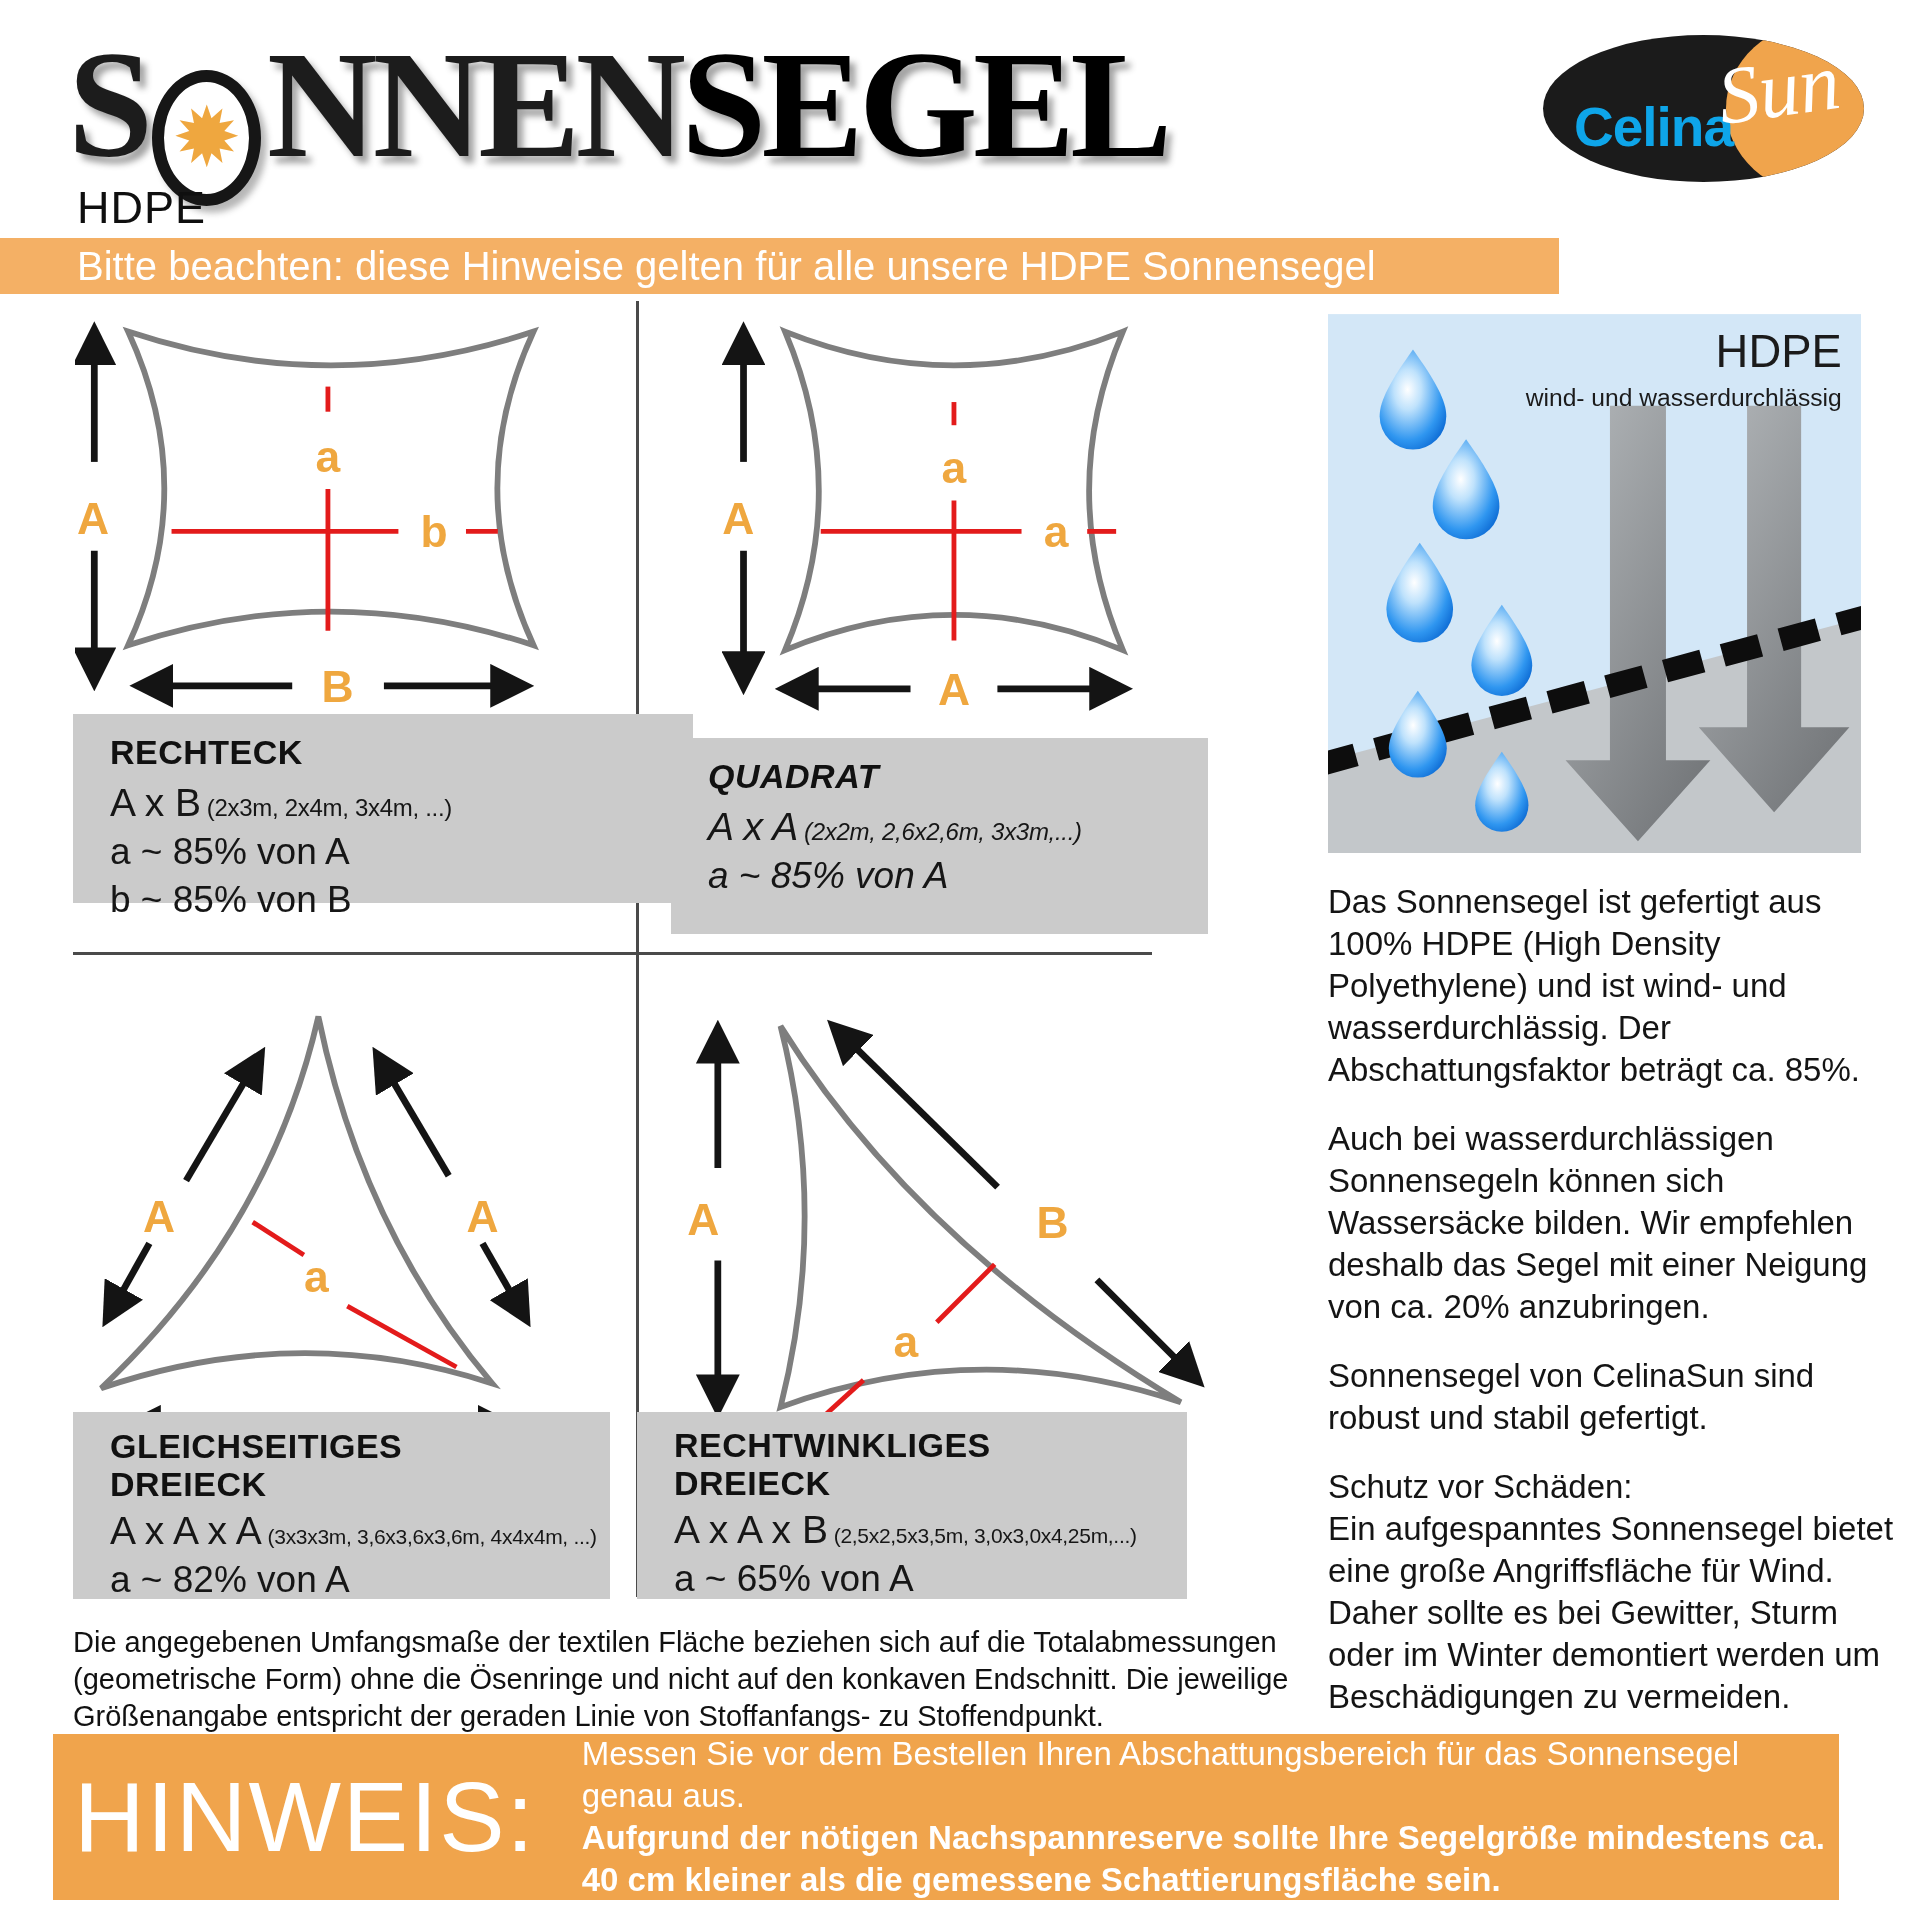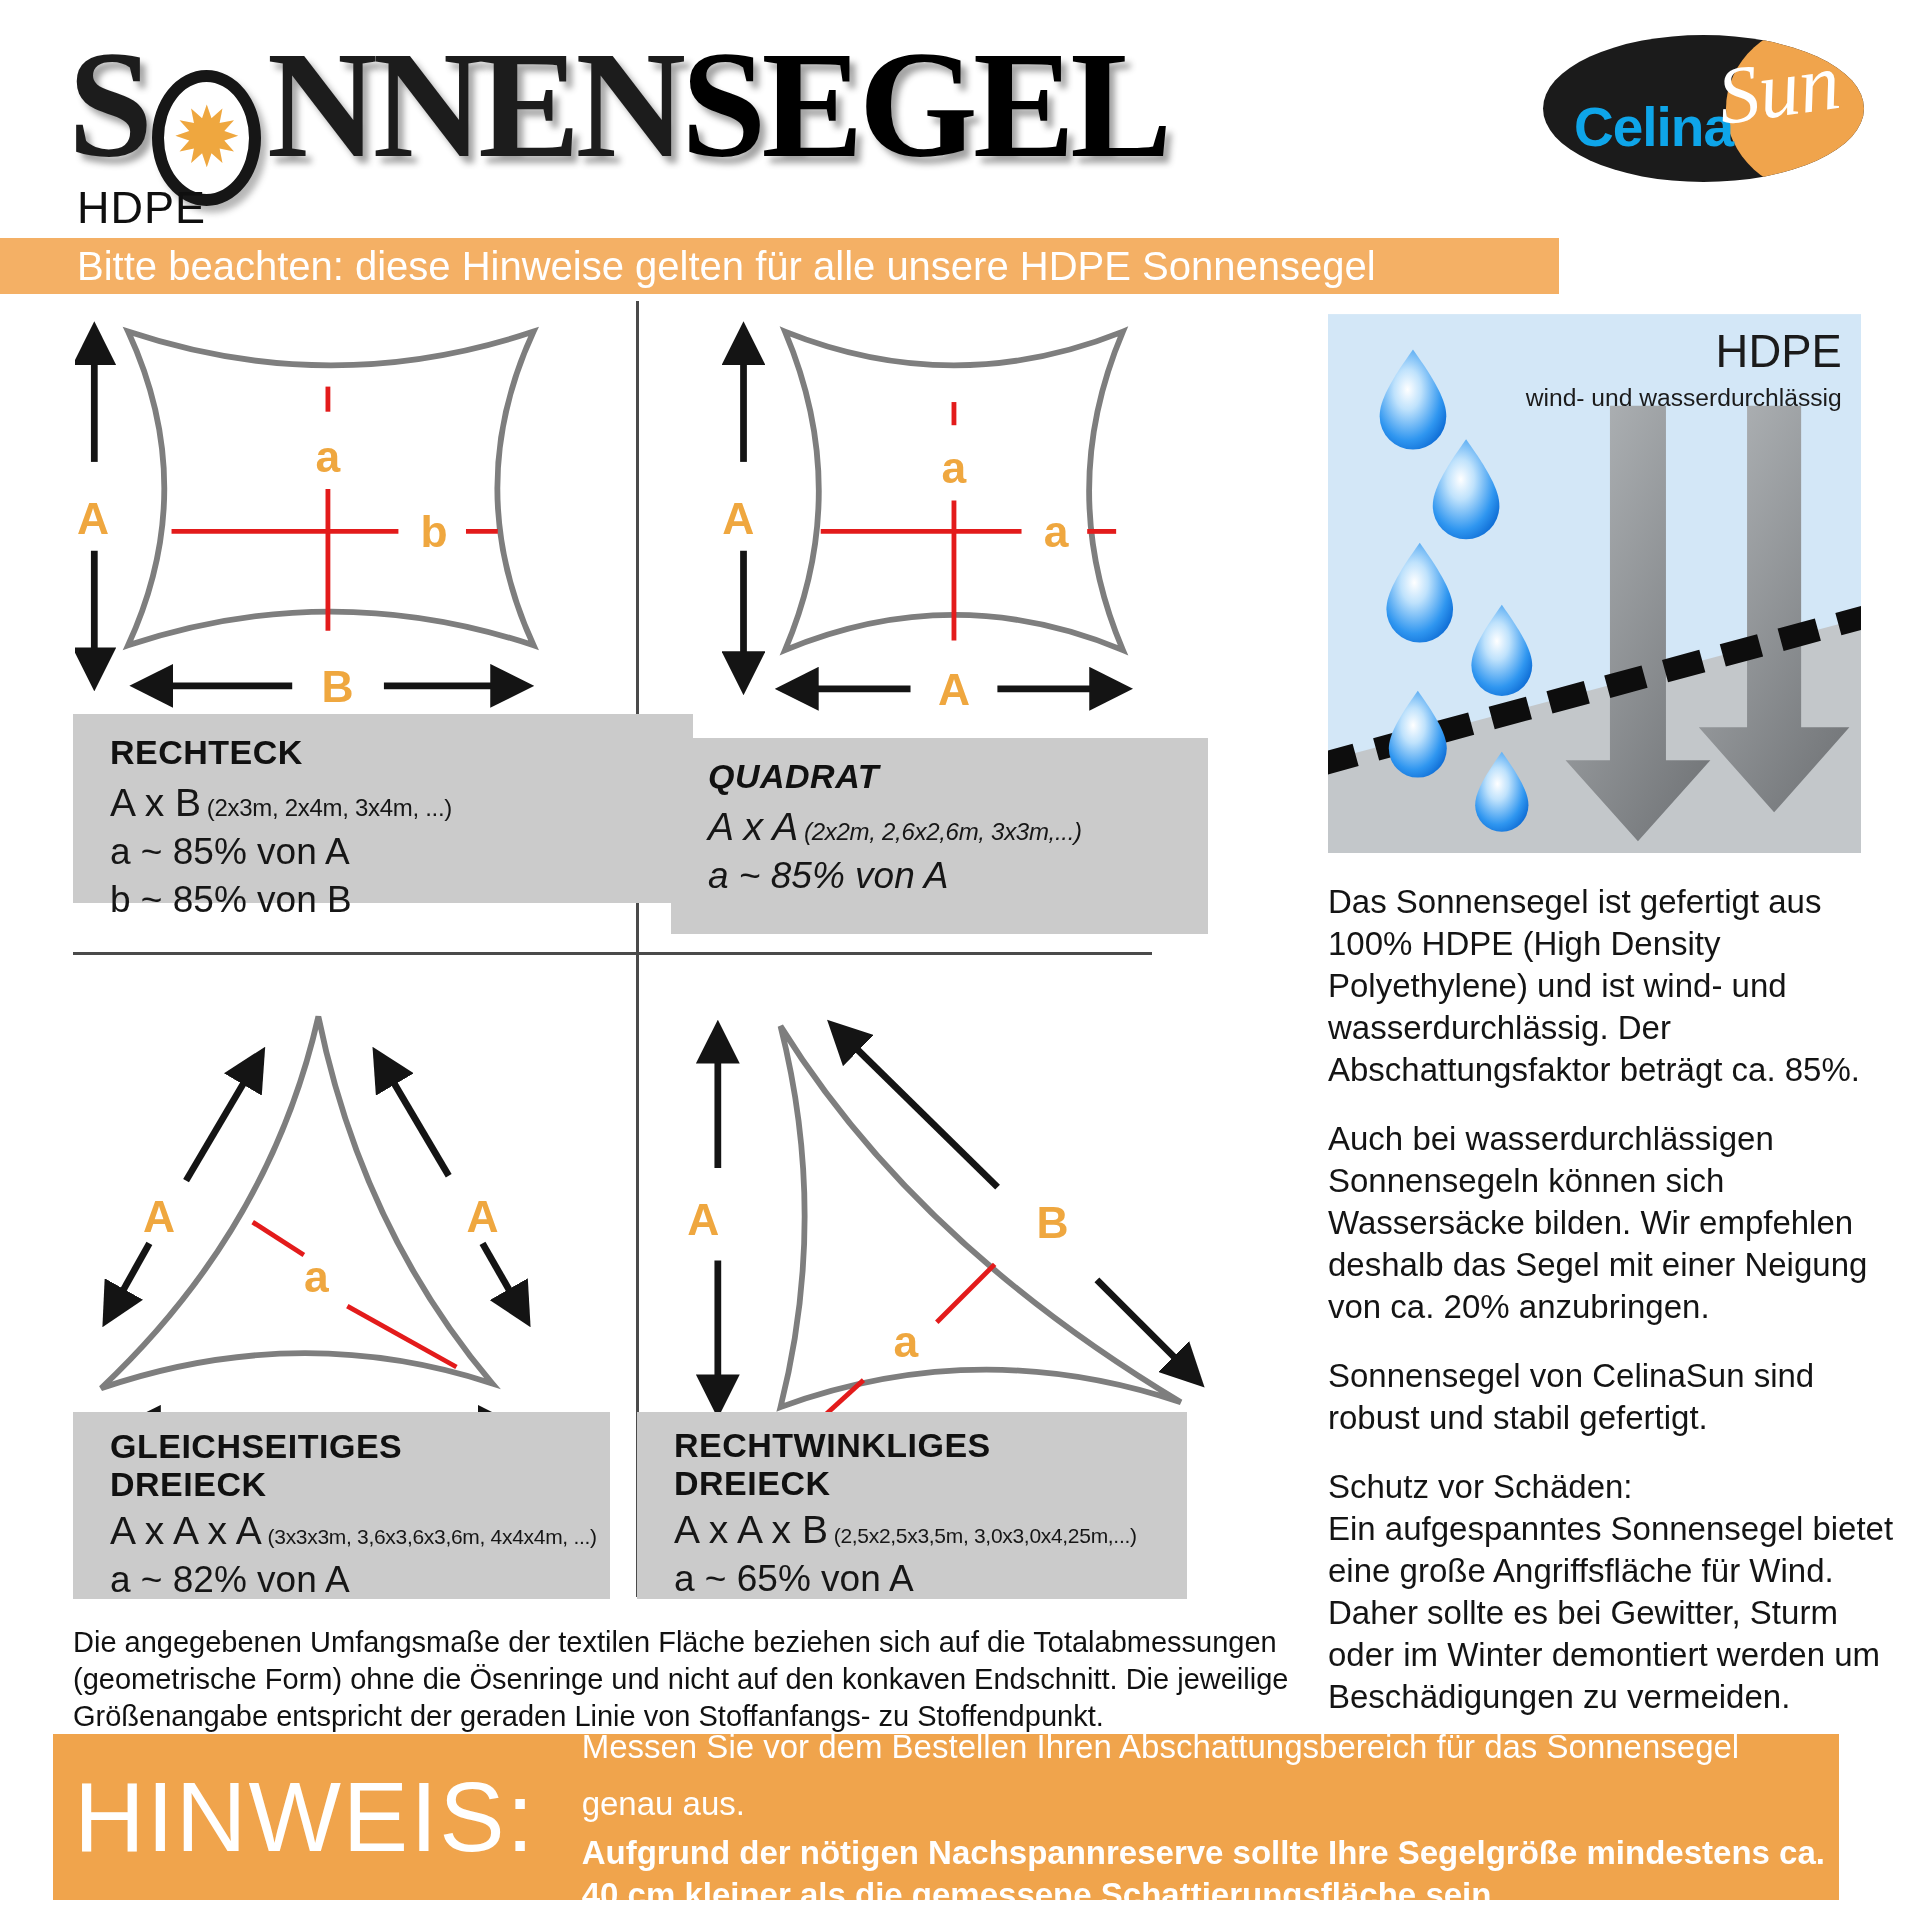--- a/index.html
+++ b/index.html
@@ -67,21 +67,21 @@
 
   
   .footnote{position:absolute;left:73px;top:1624px;width:1246px;font-size:29px;line-height:37px;color:#111;}
 
   
   .hinweis{position:absolute;left:53px;top:1734px;width:1786px;height:166px;
       background:var(--c-bannerBottom,#F0A44C);display:flex;align-items:center;box-sizing:border-box;
       padding-left:21px;}
   .hinweis .hlabel{font-size:98px;color:#ffffff;letter-spacing:1.9px;margin-right:46px;line-height:1;flex:0 0 auto;}
   .hinweis .htext{width:1332px;color:#ffffff;}
-  .hinweis .l1{font-size:33px;line-height:57px;}
+  .hinweis .l1{font-size:33px;line-height:42px;}
   .hinweis .l2{font-size:33px;line-height:42px;font-weight:bold;}
 </style>
 </head>
 <body>
 
 <div id="page">
 
   <svg width="0" height="0" style="position:absolute" aria-hidden="true">
     <defs>
       <marker id="ah" viewBox="0 0 10 10" refX="7" refY="5" markerWidth="6.5" markerHeight="6.5" orient="auto-start-reverse">

